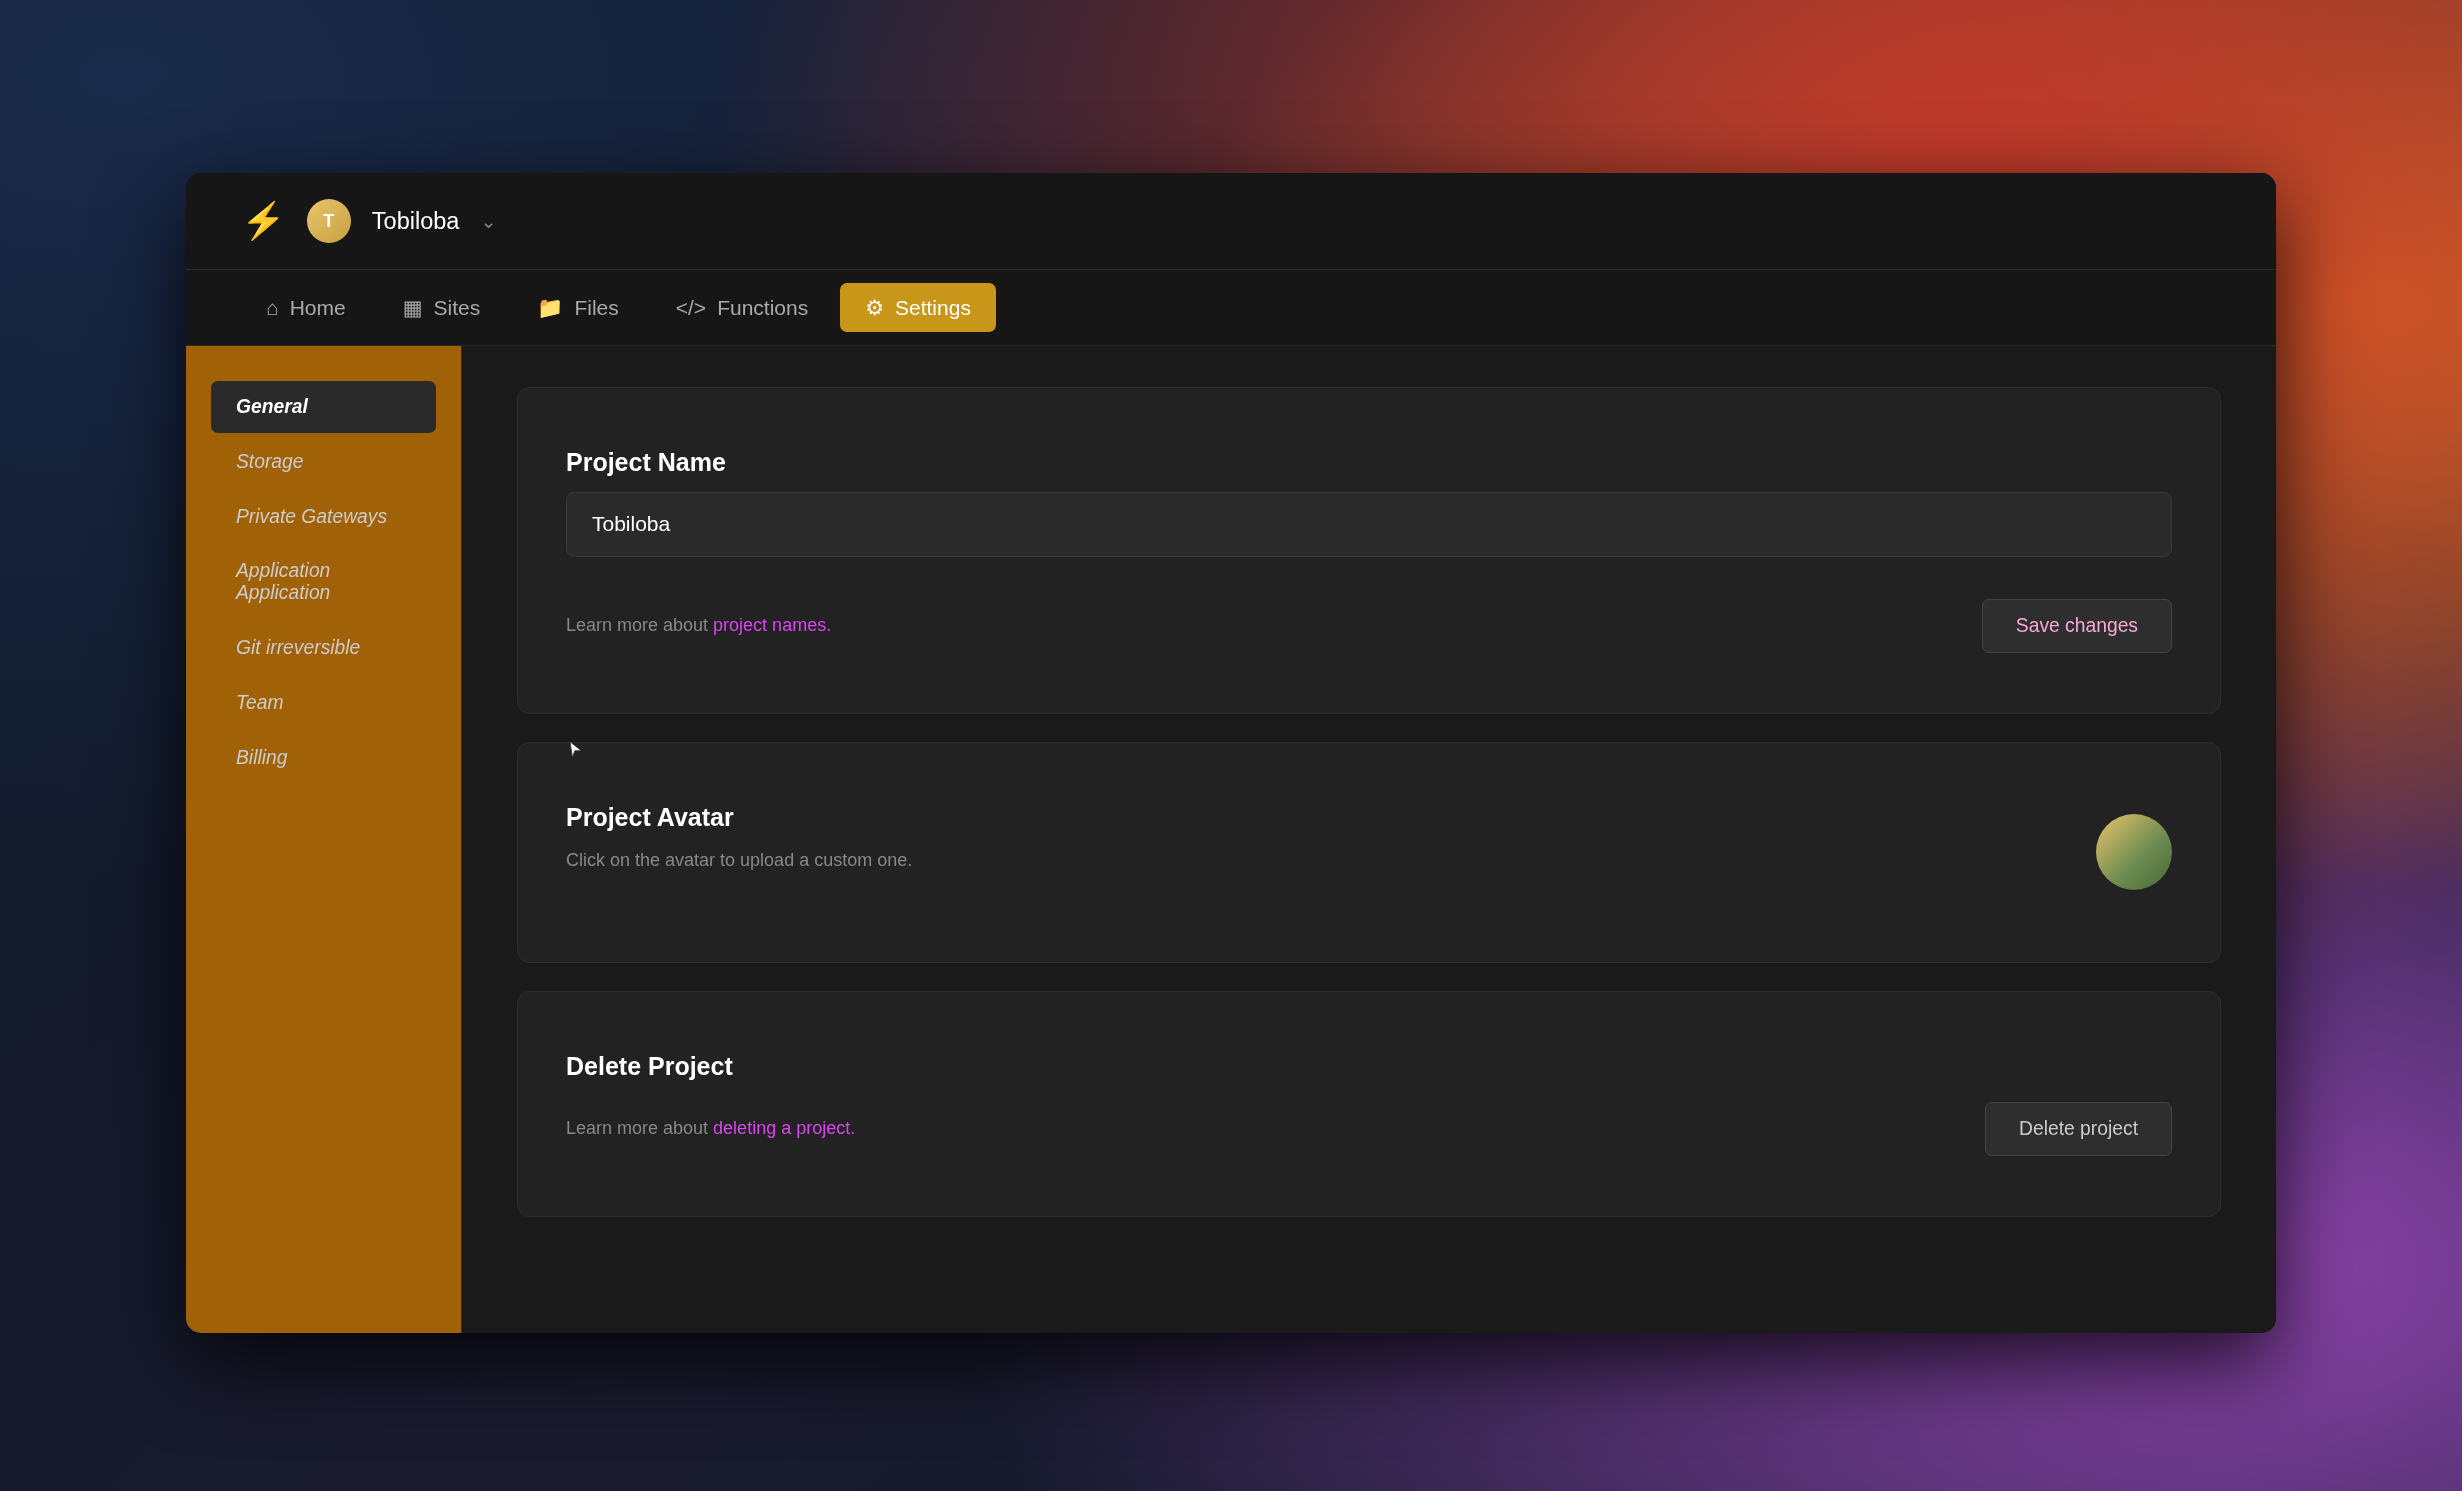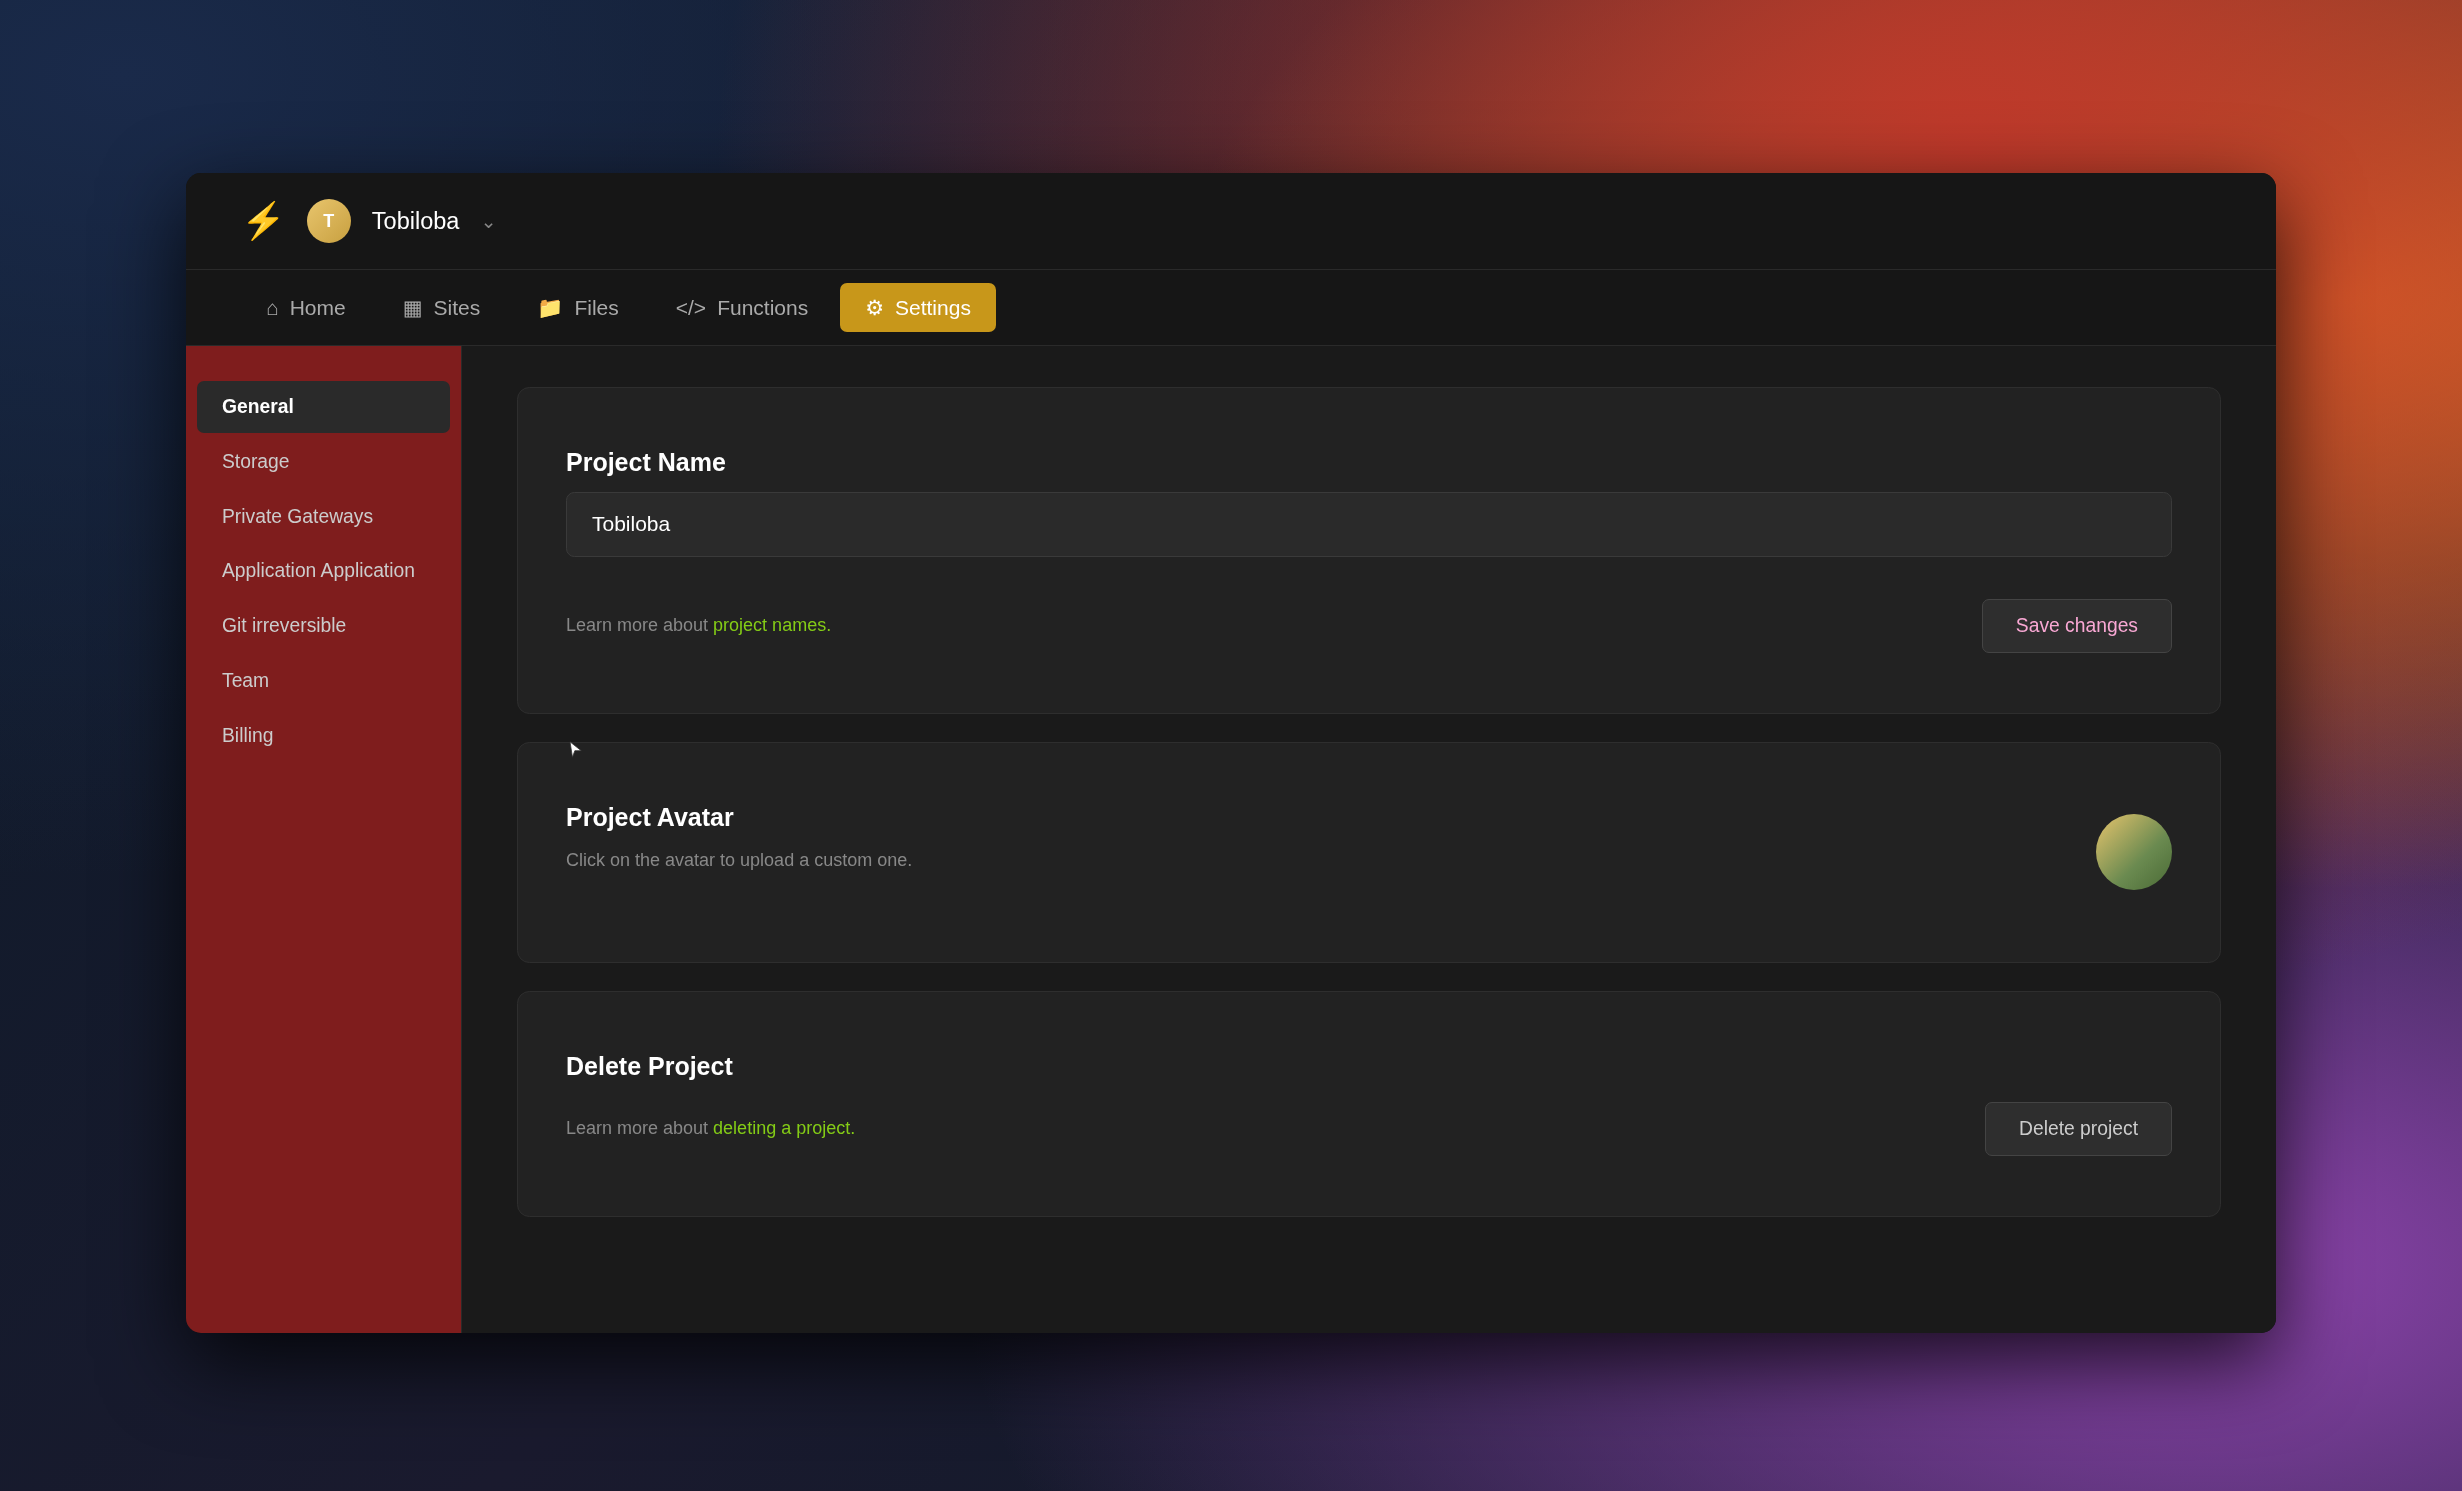--- a/index.html
+++ b/index.html
@@ -144,23 +144,24 @@
     .main-content {
       display: flex;
       height: calc(100% - 173px);
       overflow: hidden;
     }
 
     
     .sidebar {
       width: 276px;
       min-width: 276px;
-      padding: 35px 11px;
-      background: #7f1d1d;
+      padding: 35px 25px;
+      background: #a16207;
       border-right: 0.7px solid #2a2a2a;
+      font-style: italic;
     }
 
     .sidebar-item {
       padding: 15px 25px;
       border-radius: 7px;
       cursor: pointer;
       font-size: 19.3px;
       color: #cccccc;
       transition: background 0.2s;
       margin-bottom: 2.8px;
@@ -222,21 +223,21 @@
       justify-content: space-between;
       margin-top: 21px;
     }
 
     .learn-more {
       font-size: 18px;
       color: #888888;
     }
 
     .learn-more a {
-      color: #84cc16;
+      color: #d946ef;
       text-decoration: none;
     }
 
     
     .text-input {
       width: 100%;
       padding: 19.3px 25px;
       background: #2a2a2a;
       border: 0.7px solid #3a3a3a;
       border-radius: 8.3px;

